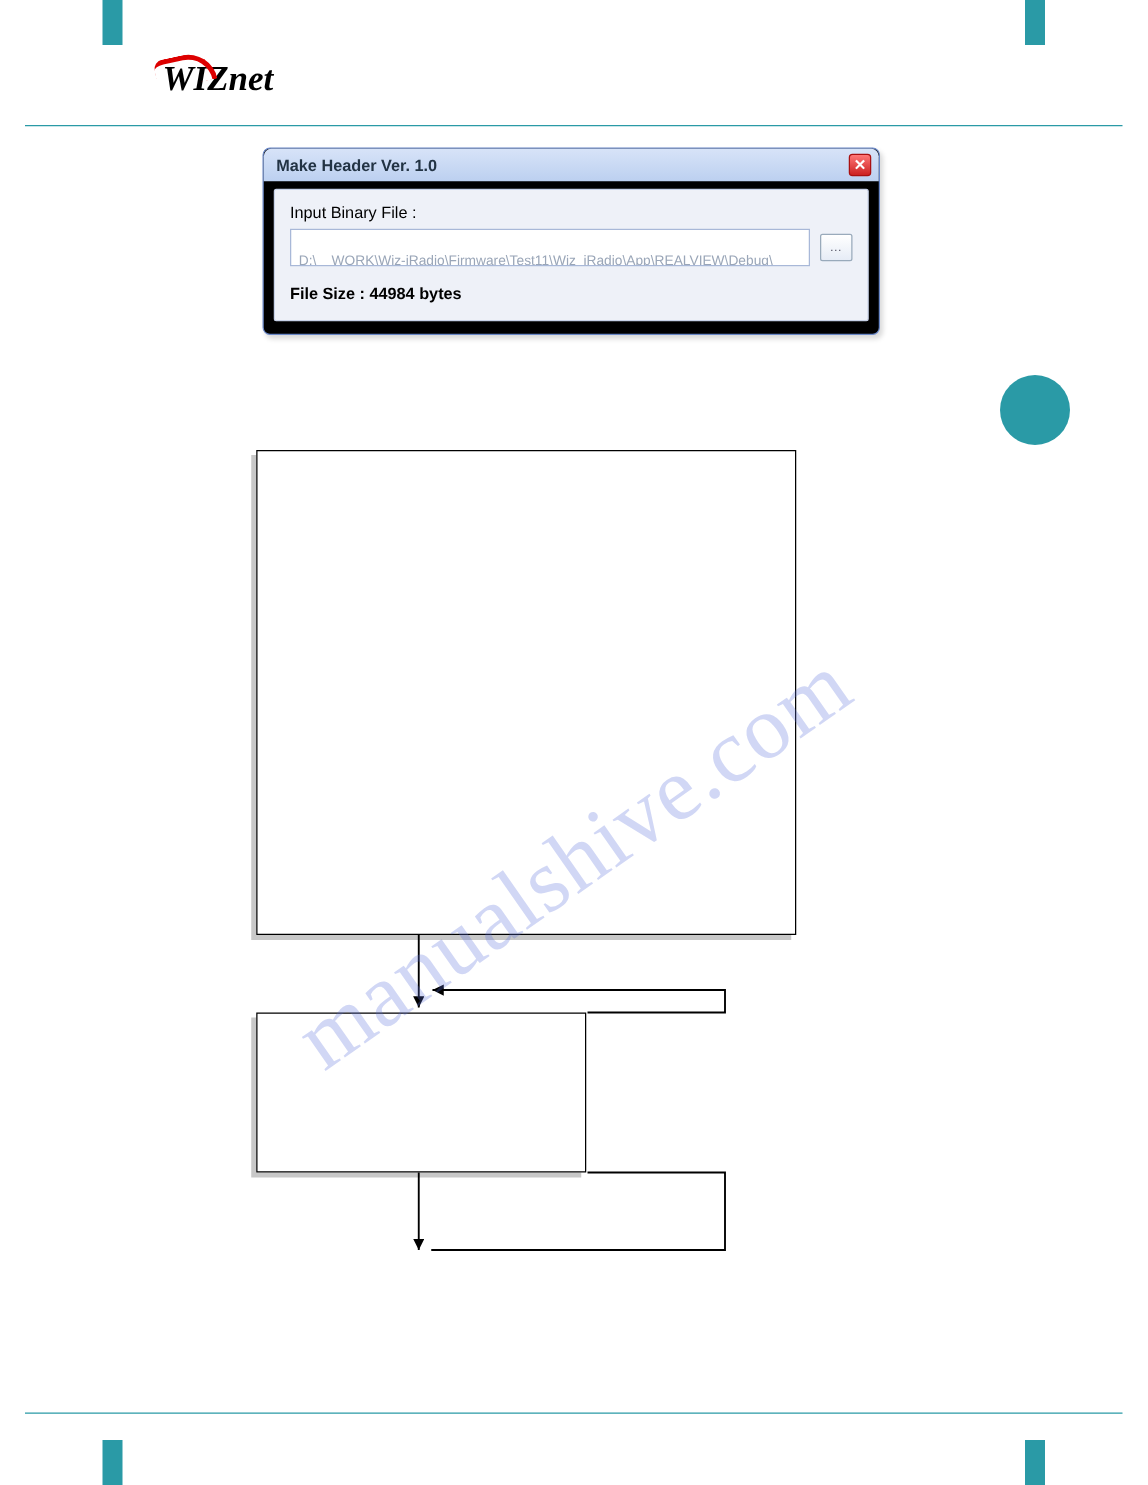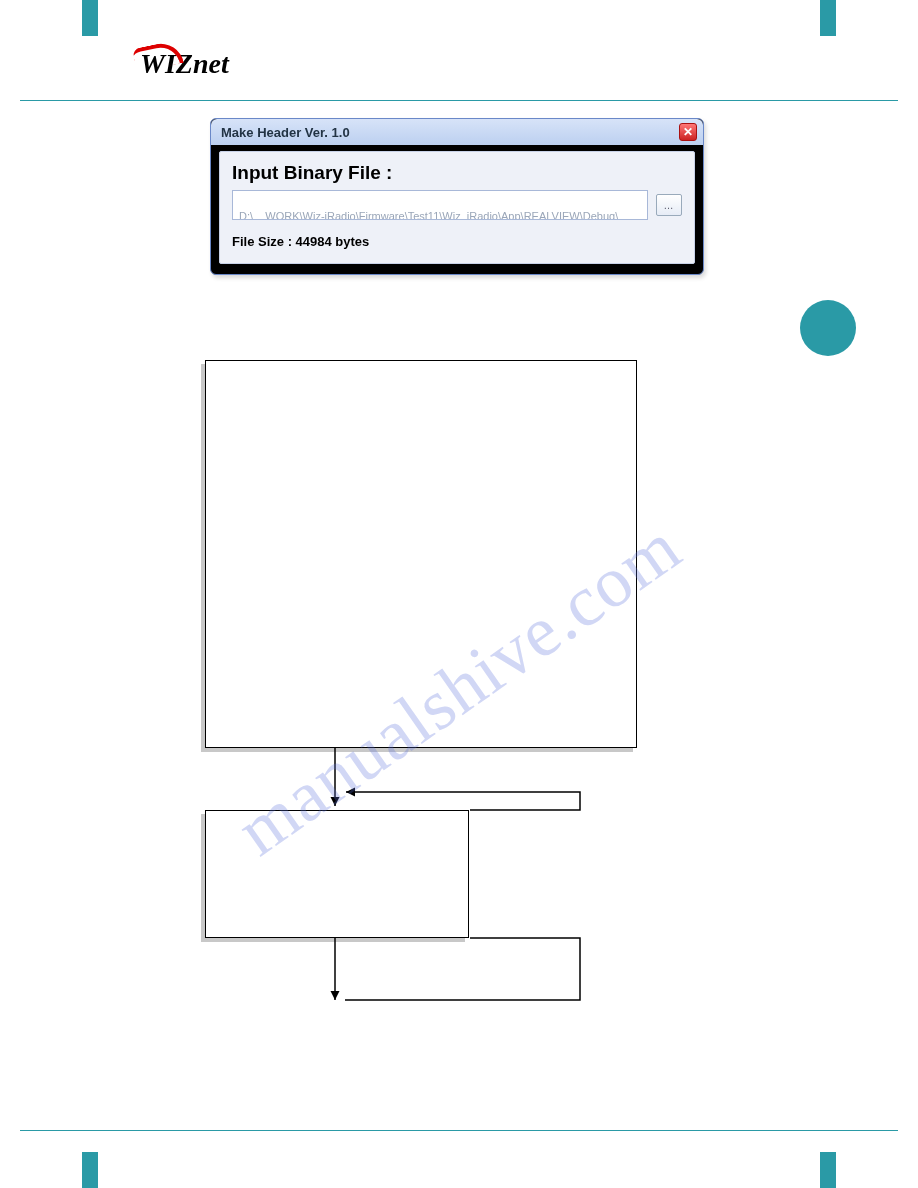--- a/index.html
+++ b/index.html
@@ -15,21 +15,21 @@
   .bot-bar-right { left: 820px; top: 1152px; height: 36px; }
 
   .hr-top, .hr-bot {
     position: absolute; left: 20px; right: 20px; height: 0;
     border-top: 1px solid #2a9aa6;
   }
   .hr-top { top: 100px; }
   .hr-bot { top: 1130px; }
 
   .logo {
-    position: absolute; left: 140px; top: 48px; width: 120px; height: 44px;
+    position: absolute; left: 130px; top: 48px; width: 120px; height: 44px;
     font-family: "Times New Roman", serif; font-weight: bold; font-style: italic; font-size: 28px;
     color: #000;
   }
   .logo .swoosh {
     position: absolute; left: -6px; top: -4px; width: 48px; height: 24px;
     border: 4px solid #d00; border-bottom: none; border-left: none;
     border-top-right-radius: 24px; border-top-left-radius: 8px;
     transform: rotate(-12deg);
   }
 
@@ -52,21 +52,21 @@
   }
   .close-btn {
     width: 18px; height: 18px; display:flex; align-items:center; justify-content:center;
     background: linear-gradient(#f77, #c22); color:#fff; font-weight:bold; font-size:12px;
     border:1px solid #a11; border-radius:3px;
   }
   .dialog-body {
     margin: 6px 8px 10px 8px; padding: 10px 12px 14px 12px;
     background: #eef1f8; border: 1px solid #c8d2e8; border-radius: 2px;
   }
-  .dlg-label { font-size: 19px; font-weight: bold; margin-bottom: 6px; }
+  .dlg-label { font-size: 13px; font-weight: normal; margin-bottom: 6px; }
   .input-row { display:flex; align-items:center; gap:8px; }
   .input-box {
     flex:1; height:22px; line-height:22px; padding:14px 6px;
     background:#fff; border:1px solid #a8b8d8; color:#9aa6b8; font-size:11px;
     overflow:hidden; white-space:nowrap;
   }
   .browse-btn {
     width:26px; height:22px; background:linear-gradient(#fff,#e6ecf6);
     border:1px solid #9ab; border-radius:2px; font-size:10px; color:#556;
     display:flex; align-items:center; justify-content:center; letter-spacing:1px;

